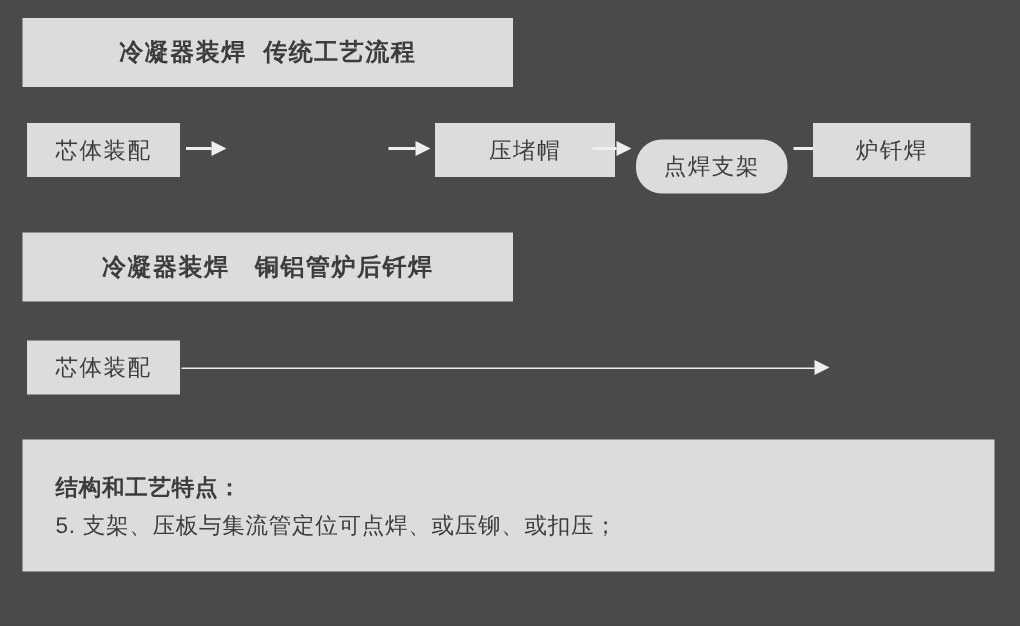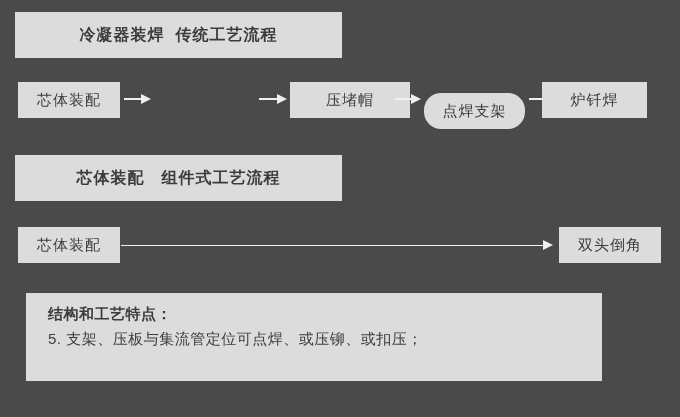--- a/index.html
+++ b/index.html
@@ -47,24 +47,24 @@
   }
   .arrow.thin .shaft{height:1px;}
   .arrow .head{
     width:0;height:0;
     border-top:5px solid transparent;
     border-bottom:5px solid transparent;
     border-left:10px solid var(--arrow);
   }
   .notes{
     position:absolute;
-    left:26px;top:293px;width:576px;height:88px;
+    left:15px;top:293px;width:648px;height:88px;
     background:var(--box-fill);
     box-sizing:border-box;
-    padding:9px 12px 0 22px;
+    padding:21px 12px 0 22px;
   }
   .notes .title{
     font-size:15px;font-weight:700;line-height:24px;letter-spacing:0.5px;
   }
   .notes .line{
     font-size:15px;font-weight:400;line-height:26px;letter-spacing:0.5px;
     white-space:nowrap;
   }
 </style>
 </head>
@@ -96,29 +96,28 @@
 
   <div class="box step-box" style="left:424px;top:93px;width:101px;border-radius:17px;">点焊支架</div>
 
   <div class="arrow" style="left:529px;top:94px;width:27px;">
     <span class="shaft"></span>
     <span class="head"></span>
   </div>
 
   <div class="box step-box" style="left:542px;top:82px;width:105px;">炉钎焊</div>
 
-  <div class="box header-box" style="left:15px;top:155px;width:327px;">芯体装配　组件式工艺流程</div>
+  <div class="box header-box" style="left:15px;top:155px;width:327px;">冷凝器装焊　铜铝管炉后钎焊</div>
 
   <div class="box step-box" style="left:18px;top:227px;width:102px;">芯体装配</div>
 
   <div class="arrow thin" style="left:121px;top:240px;width:432px;">
     <span class="shaft"></span>
     <span class="head"></span>
   </div>
 
-  <div class="box step-box" style="left:559px;top:227px;width:102px;">双头倒角</div>
 
   <div class="notes">
     <div class="title">结构和工艺特点：</div>
     <div class="line">5. 支架、压板与集流管定位可点焊、或压铆、或扣压；</div>
   </div>
 
 </div>
 
 </body></html>

